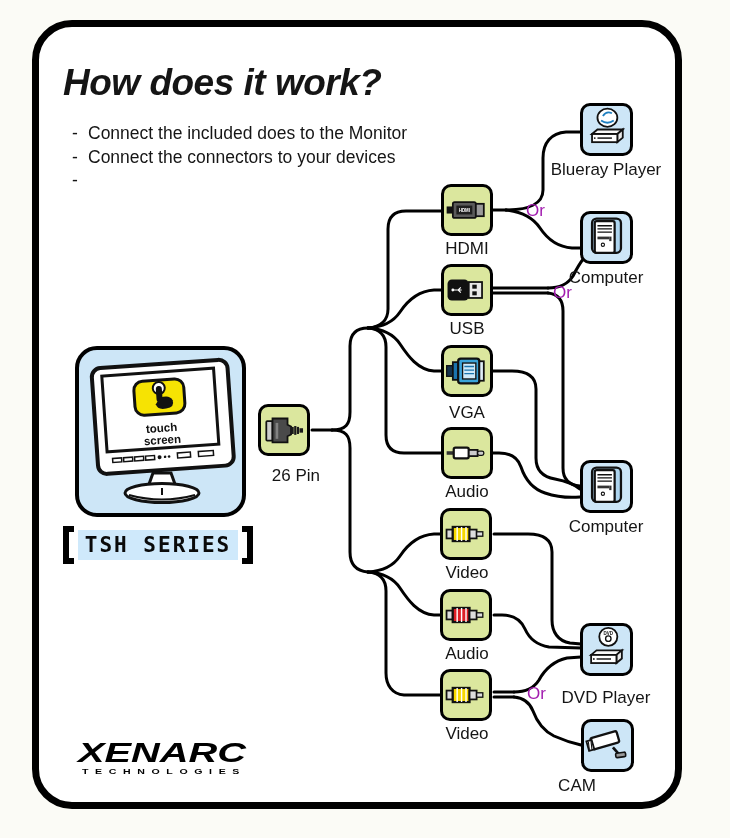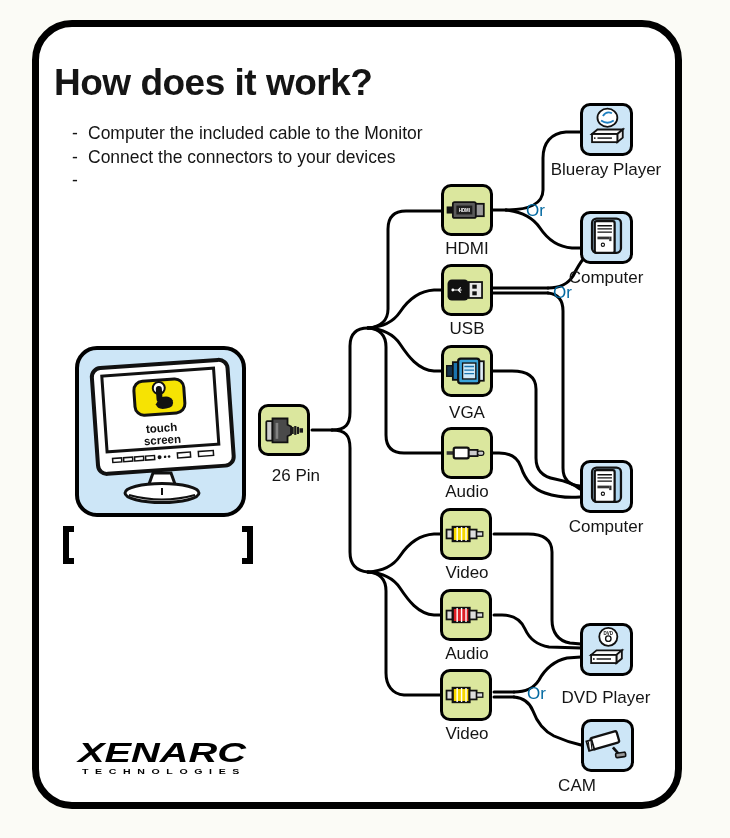--- a/index.html
+++ b/index.html
@@ -1,33 +1,33 @@
 <!DOCTYPE html>
 <html><head>
 <meta charset="utf-8">
 <style>
   html,body{margin:0;padding:0;background:#fbfbf6;}
   body{width:730px;height:838px;position:relative;overflow:hidden;
        font-family:"Liberation Sans",sans-serif;color:#111;}
   .abs{position:absolute;}
   .panel{left:32px;top:20px;width:650px;height:789px;background:#ffffff;
          border:7px solid #000;border-radius:40px;box-sizing:border-box;}
-  .title{left:54px;top:62px;font-size:37px;font-weight:bold;letter-spacing:-0.5px;color:#151515;}
+  .title{left:63px;top:62px;font-size:37px;font-weight:bold;letter-spacing:-0.5px;color:#151515;font-style:italic;}
   .bullets{left:72px;top:122px;font-size:17.5px;line-height:23.5px;color:#151515;}
   .bullet{display:flex;}
   .bullet .dash{width:16px;}
   .wires{left:0;top:0;width:730px;height:838px;pointer-events:none;}
   .monitor-box{left:75px;top:346px;width:171px;height:171px;background:#cde6f7;
                border:4px solid #000;border-radius:22px;box-sizing:border-box;}
   .cbox{width:52px;height:52px;background:#dbe79e;border:3px solid #000;border-radius:10px;
         box-sizing:border-box;display:flex;align-items:center;justify-content:center;}
   .dbox{width:53px;height:53px;background:#cde6f7;border:3px solid #000;border-radius:10px;
         box-sizing:border-box;display:flex;align-items:center;justify-content:center;}
   .lbl{font-size:17px;color:#151515;text-align:center;white-space:nowrap;}
-  .or{font-size:17px;color:#0369a1;}
+  .or{font-size:17px;color:#a21caf;}
   .tsh-wrap{left:63px;top:526px;width:190px;height:38px;}
   .bracket{position:absolute;top:0;width:11px;height:38px;box-sizing:border-box;}
   .bracket.l{left:0;border-left:6px solid #000;border-top:6px solid #000;border-bottom:6px solid #000;}
   .bracket.r{right:0;border-right:6px solid #000;border-top:6px solid #000;border-bottom:6px solid #000;}
   .tsh-band{position:absolute;left:15px;top:4px;width:160px;height:30px;background:#cfe9fb;
             display:flex;align-items:center;justify-content:center;
             font-family:"DejaVu Sans Mono",monospace;font-weight:bold;font-size:21px;
             letter-spacing:2px;color:#0a0a0a;}
   svg text{font-family:"Liberation Sans",sans-serif;}
 </style>
@@ -73,21 +73,21 @@
     <path d="M494 697 L514 697"></path>
     <path d="M514 692 C526 692 534 688 539 680 C545 669 554 661 567 658 L581 657"></path>
     <path d="M514 697 C524 698 530 703 533 711 C537 722 544 731 554 736 C563 740 572 743 581 745"></path>
   </g>
 </svg>
 
 <div class="abs title">How does it work?</div>
 <div class="abs bullets">
   <div class="bullet">
       <span class="dash">-</span>
-      <span>Computer the included cable to the Monitor</span>
+      <span>Connect the included does to the Monitor</span>
     </div>
   <div class="bullet">
       <span class="dash">-</span>
       <span>Connect the connectors to your devices</span>
     </div>
   <div class="bullet">
       <span class="dash">-</span>
     </div>
 </div>
 
@@ -115,20 +115,21 @@
         <circle cx="87.5" cy="107" r="1.3" fill="#111"></circle>
     </g>
     <path d="M74 123 h18 l5 14 h-28 z" fill="#fff" stroke="#111" stroke-width="3"></path>
     <ellipse cx="83" cy="143" rx="37" ry="9.5" fill="#fff" stroke="#111" stroke-width="3"></ellipse>
     <path d="M50 145 q33 9 66 0 M83 138 v7" fill="none" stroke="#111" stroke-width="2"></path>
   </svg>
 </div>
 
 <div class="abs tsh-wrap">
   <div class="bracket l"></div>
+  <div class="tsh-band">TSH SERIES</div>
   <div class="bracket r"></div>
 </div>
 
 <div class="abs cbox" style="left:258px;top:404px;">
   <svg width="46" height="46" viewBox="0 0 52 52">
     <rect x="6" y="16" width="7" height="22" rx="1" fill="#ccc" stroke="#111" stroke-width="2"></rect>
     <path d="M13 13 L30 13 L30 20 L34 22 L34 31 L30 33 L30 40 L13 40 Z" fill="#4a4a4a" stroke="#111" stroke-width="2"></path>
     <path d="M18 18 v18" stroke="#828282" stroke-width="3"></path>
     <rect x="34" y="22.5" width="3" height="8" fill="#1a1a1a"></rect>
       <rect x="37.5" y="21.5" width="2.5" height="10" fill="#1a1a1a"></rect>

